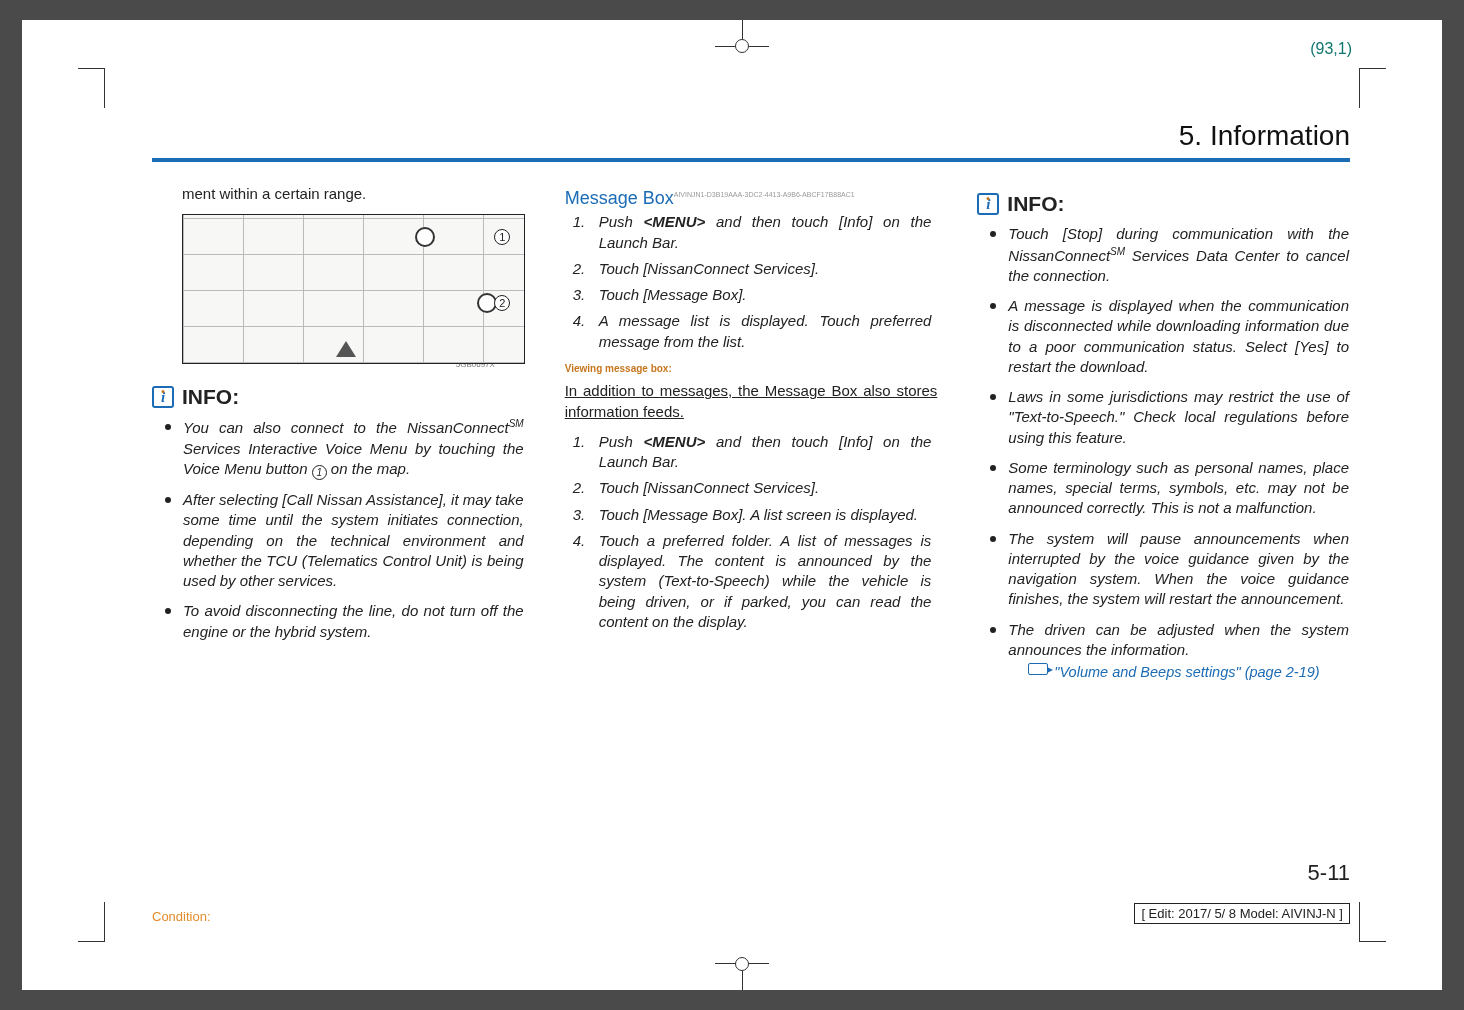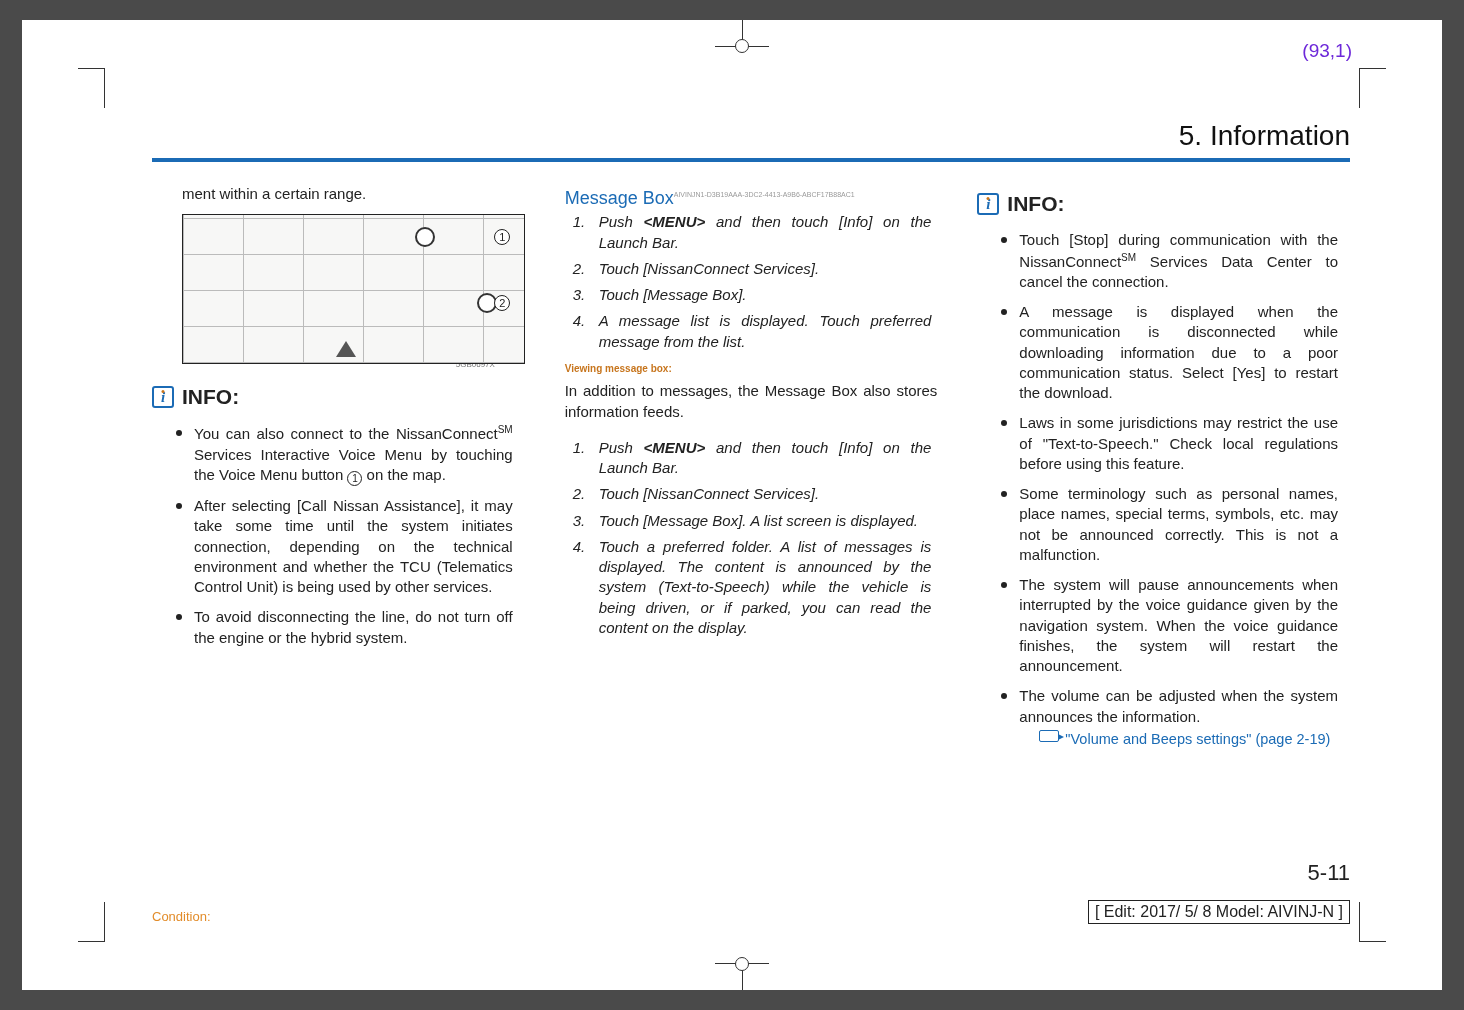--- a/index.html
+++ b/index.html
@@ -34,21 +34,21 @@
   .cm-left-h { height: 1px; width: 26px; left: 56px; top: 48px; }
   .cm-left-v { height: 1px; width: 26px; left: 56px; bottom: 48px; }
   .cm-left-va { width: 1px; height: 40px; left: 82px; top: 48px; }
   .cm-left-vb { width: 1px; height: 40px; left: 82px; bottom: 48px; }
   .cm-right-h { height: 1px; width: 26px; right: 56px; top: 48px; }
   .cm-right-v { height: 1px; width: 26px; right: 56px; bottom: 48px; }
   .cm-right-va { width: 1px; height: 40px; right: 82px; top: 48px; }
   .cm-right-vb { width: 1px; height: 40px; right: 82px; bottom: 48px; }
 
   .coord {
-    position: absolute; right: 90px; top: 20px; font-size: 19px; color: #6d28d9;
+    position: absolute; right: 90px; top: 20px; font-size: 16px; color: #0f766e;
   }
 
   .page {
     position: absolute;
     left: 130px; right: 92px; top: 100px; bottom: 60px;
   }
 
   .section-head {
     text-align: right;
     font-size: 28px;
@@ -117,21 +117,21 @@
     font-family: serif;
     font-style: italic;
   }
   .info-icon::after {
     content: "";
     position: absolute; top: 2px; width: 3px; height: 3px; background: #c7751d;
     border-radius: 50%; left: 50%; transform: translateX(-50%);
   }
   .info-label { font-weight: 700; font-size: 21px; }
 
-  ul.bullets { list-style: none; margin: 12px; padding: 0; }
+  ul.bullets { list-style: none; margin: 1px; padding: 0; font-style: italic; }
   ul.bullets > li { position: relative; padding-left: 30px; margin-bottom: 10px; text-align: justify; text-justify: inter-word; }
   ul.bullets > li::before {
     content: ""; position: absolute; left: 12px; top: 7px;
     width: 6px; height: 6px; background: #222; border-radius: 50%;
   }
 
   ol.steps { list-style: none; margin: 0 6px 8px 0; padding: 0; counter-reset: step; font-style: italic; }
   ol.steps > li {
     position: relative; padding-left: 34px; margin-bottom: 6px; text-align: justify;
     counter-increment: step;
@@ -165,21 +165,21 @@
 
   .sm { font-size: 10px; vertical-align: super; }
 
   .pagenum {
     position: absolute; right: 0; bottom: 44px; font-size: 22px; color: #222;
   }
   .condition {
     position: absolute; left: 0; bottom: 6px; font-size: 13px; color: #e28c2a;
   }
   .edit-info {
-    position: absolute; right: 0; bottom: 6px; font-size: 16px; color: #222;
+    position: absolute; right: 0; bottom: 6px; font-size: 13px; color: #222;
     border: 1px solid #222; padding: 2px 6px;
   }
 </style>
 </head>
 <body>
 
 <div class="sheet">
 
   <div class="cropmark cm-top-v"></div>
   <div class="cropmark cm-top-h"></div>
@@ -237,21 +237,21 @@
         </h4>
 
         <ol class="steps">
           <li>Push <strong>&lt;MENU&gt;</strong> and then touch [Info] on the Launch Bar.</li>
           <li>Touch [NissanConnect Services].</li>
           <li>Touch [Message Box].</li>
           <li>A message list is displayed. Touch preferred message from the list.</li>
         </ol>
 
         <div class="sub-title">Viewing message box:</div>
-        <p style="text-align:justify; margin-bottom:16px;">In addition to messages, the Message Box also stores information feeds.</p>
+        <p style="text-align:justify; margin-bottom:10px;text-decoration:underline;">In addition to messages, the Message Box also stores information feeds.</p>
 
         <ol class="steps">
           <li>Push <strong>&lt;MENU&gt;</strong> and then touch [Info] on the Launch Bar.</li>
           <li>Touch [NissanConnect Services].</li>
           <li>Touch [Message Box]. A list screen is displayed.</li>
           <li>Touch a preferred folder. A list of messages is displayed. The content is announced by the system (Text-to-Speech) while the vehicle is being driven, or if parked, you can read the content on the display.</li>
         </ol>
       </div>
 
       <div class="col">
@@ -261,21 +261,21 @@
           <span class="info-label">INFO:</span>
         </div>
 
         <ul class="bullets">
           <li>Touch [Stop] during communication with the NissanConnect<span class="sm">SM</span> Services Data Center to cancel the connection.</li>
           <li>A message is displayed when the communication is disconnected while downloading information due to a poor communication status. Select [Yes] to restart the download.</li>
           <li>Laws in some jurisdictions may restrict the use of "Text-to-Speech." Check local regulations before using this feature.</li>
           <li>Some terminology such as personal names, place names, special terms, symbols, etc. may not be announced correctly. This is not a malfunction.</li>
           <li>The system will pause announcements when interrupted by the voice guidance given by the navigation system. When the voice guidance finishes, the system will restart the announcement.</li>
           <li>
-            <span>The volume can be adjusted when the system announces the information.</span>
+            <span>The driven can be adjusted when the system announces the information.</span>
             <div class="ref-line">
               <span class="ref-icon"></span>
               <span class="ref-text">"Volume and Beeps settings" (page 2-19)</span>
             </div>
           </li>
         </ul>
       </div>
 
     </div>
 

